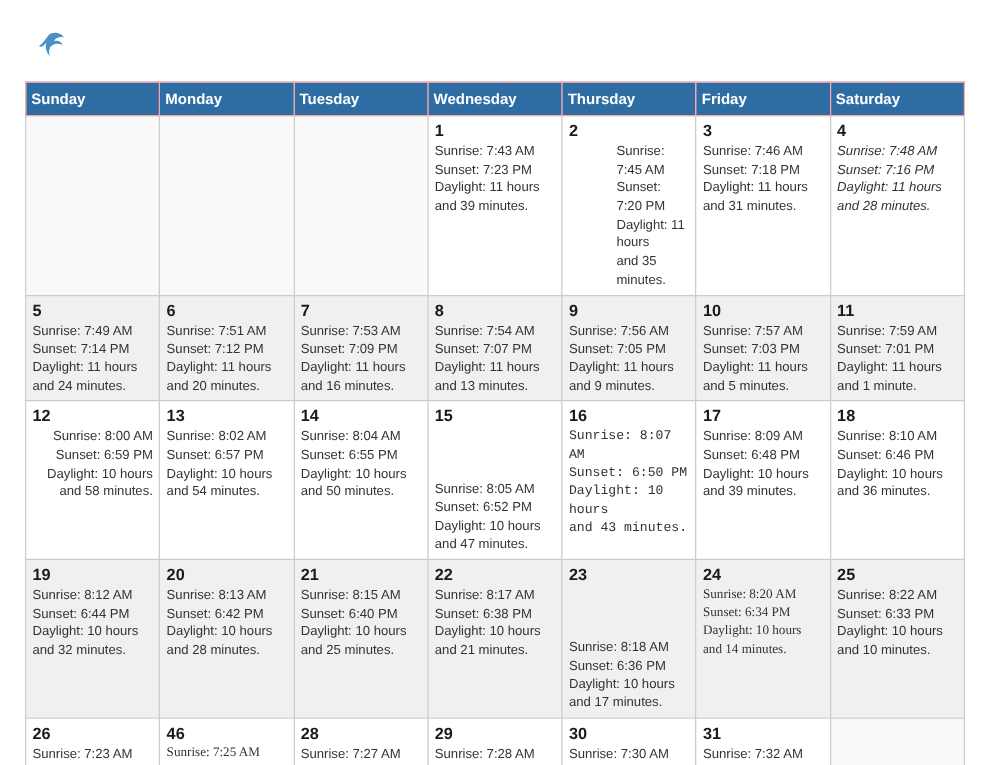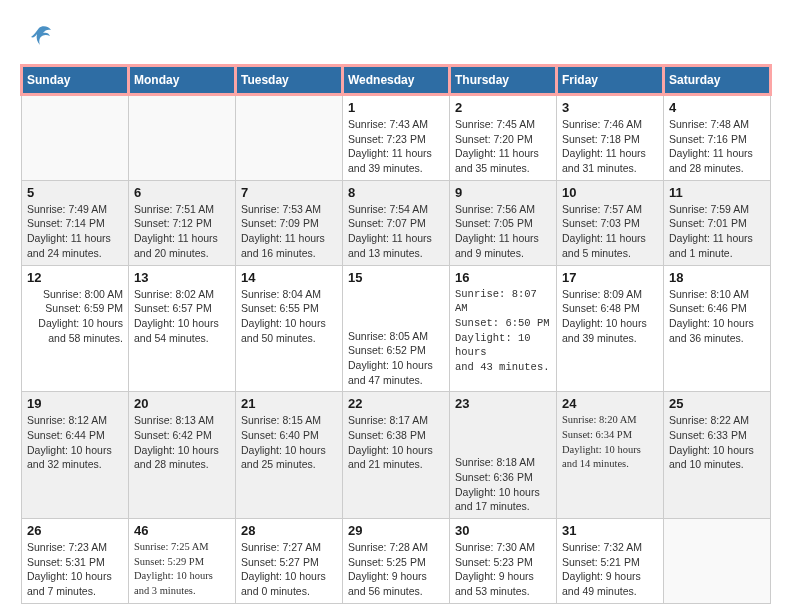--- a/index.html
+++ b/index.html
@@ -42,21 +42,21 @@
       border-collapse: collapse;
       font-size: 11px;
     }
     .calendar th {
       background: #2e6da4;
       color: #fff;
       padding: 6px 4px;
       text-align: left;
       font-size: 12px;
       font-weight: bold;
-      border: 3px solid #fca5a5;
+      border: 1px solid #fca5a5;
     }
     .calendar td {
       border: 1px solid #ccc;
       vertical-align: top;
       padding: 4px 5px;
       width: 107px;
       min-height: 80px;
       background: #fff;
     }
     .calendar td.empty {
@@ -121,35 +121,35 @@
         <td class="empty"></td>
         <td>
           <span class="day-num">1</span>
           <div class="day-info" style="white-space: pre-line;">Sunrise: 7:43 AM
 Sunset: 7:23 PM
 Daylight: 11 hours
 and 39 minutes.</div>
         </td>
         <td>
           <span class="day-num">2</span>
-          <div class="day-info" style="white-space: pre-line;">Sunrise: 7:45 AM
+          <div class="day-info" style="white-space: pre-line; margin-left: 38px;">Sunrise: 7:45 AM
 Sunset: 7:20 PM
 Daylight: 11 hours
 and 35 minutes.</div>
         </td>
         <td>
           <span class="day-num">3</span>
           <div class="day-info" style="white-space: pre-line;">Sunrise: 7:46 AM
 Sunset: 7:18 PM
 Daylight: 11 hours
 and 31 minutes.</div>
         </td>
         <td>
           <span class="day-num">4</span>
-          <div class="day-info" style="white-space: pre-line;">Sunrise: 7:48 AM
+          <div class="day-info" style="white-space: pre-line; font-style: italic;">Sunrise: 7:48 AM
 Sunset: 7:16 PM
 Daylight: 11 hours
 and 28 minutes.</div>
         </td>
       </tr>
       <tr>
         <td class="shaded">
           <span class="day-num">5</span>
           <div class="day-info" style="white-space: pre-line;">Sunrise: 7:49 AM
 Sunset: 7:14 PM

